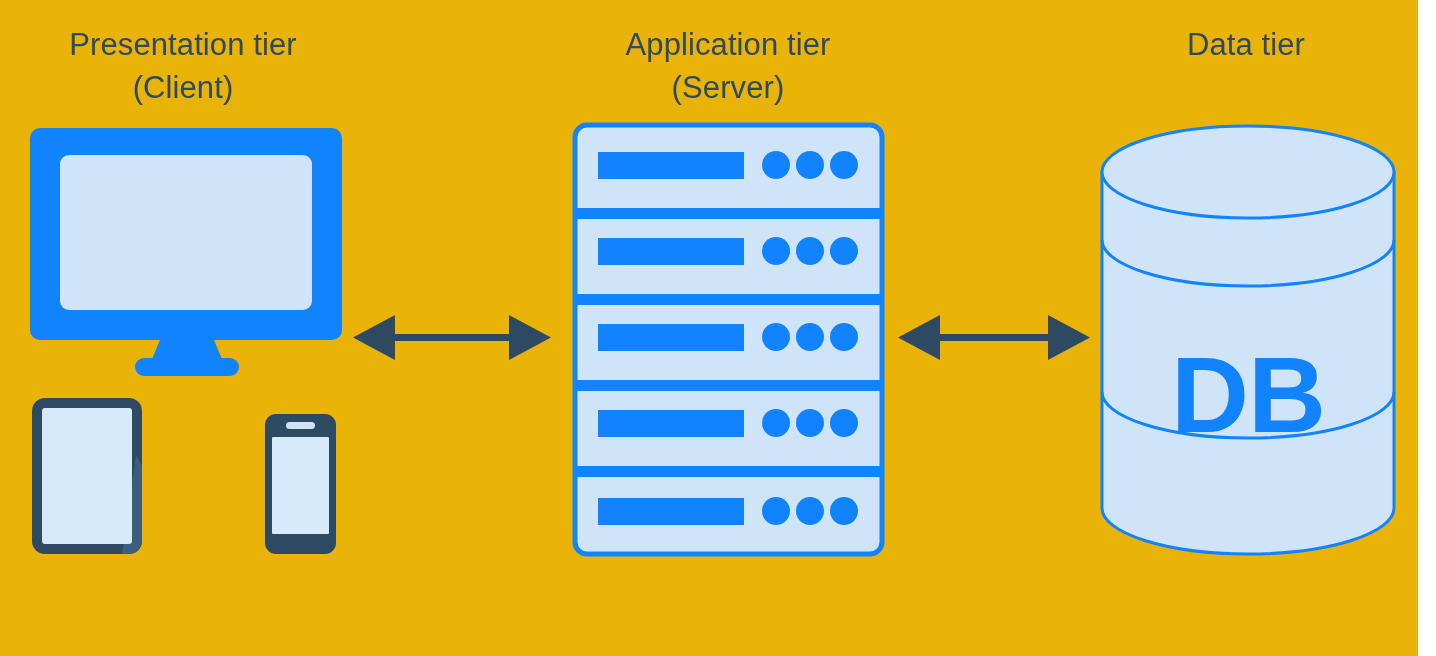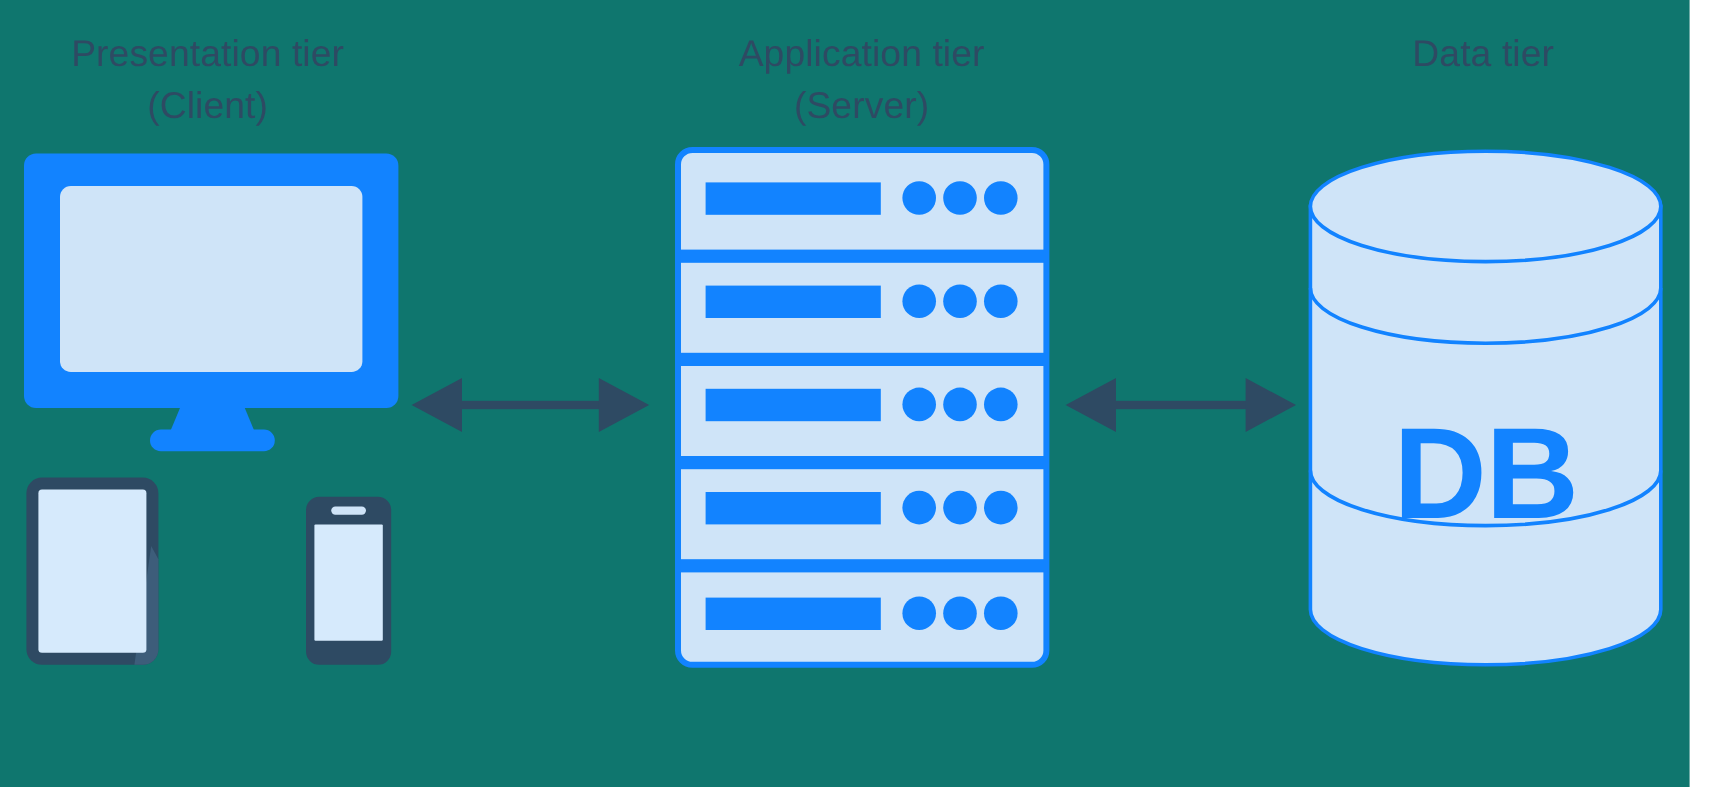--- a/index.html
+++ b/index.html
@@ -11,21 +11,22 @@
   body {
     width: 1436px;
     height: 656px;
     font-family: "Liberation Sans", sans-serif;
     overflow: hidden;
   }
   #diagram-root {
     position: relative;
     width: 1408px;
     height: 656px;
-    background: #0f766e;
+    background: #eab308;
+    padding-left: 10px;
   }
   svg#architecture-svg {
     display: block;
     width: 1436px;
     height: 656px;
   }
   .tier-title {
     font-family: "Liberation Sans", sans-serif;
     font-size: 31px;
     fill: #2e4a63;

